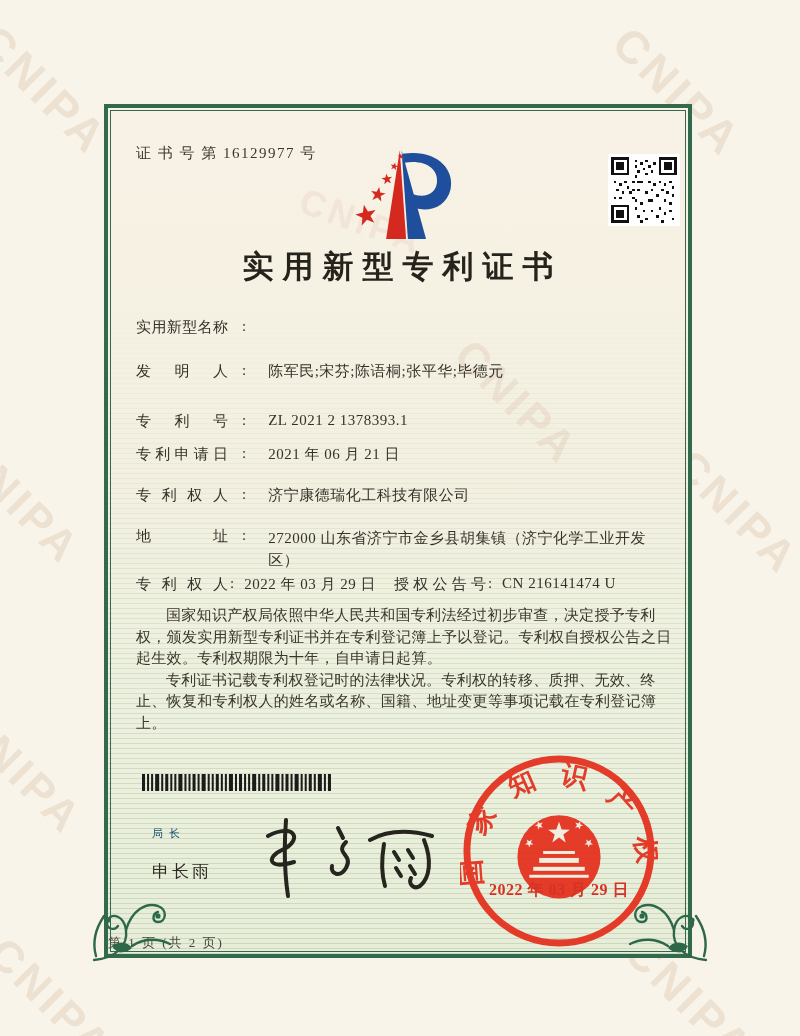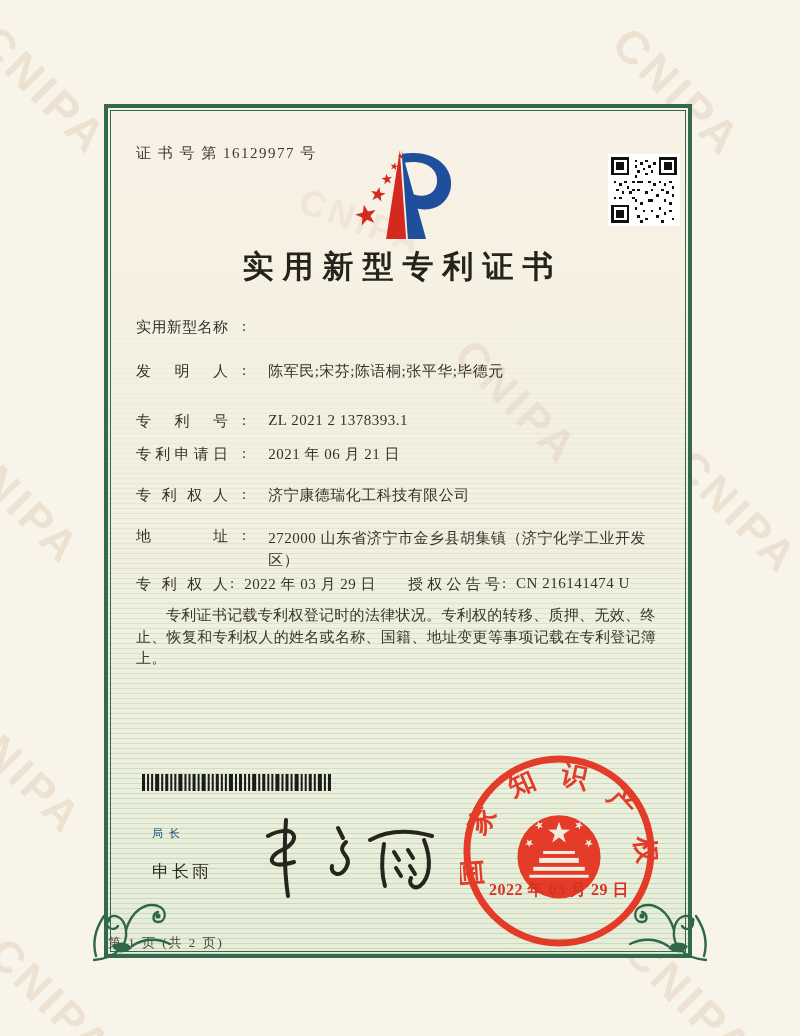--- a/index.html
+++ b/index.html
@@ -43,21 +43,21 @@
     font-size:31px;font-weight:bold;letter-spacing:9px;text-indent:9px;color:#26231d;
   }
   
   .field-row{position:absolute;left:28px;right:22px;display:flex;align-items:flex-start;font-size:15px;gap:12px;}
   .flabel{display:inline-block;width:92px;flex:none;text-align:justify;text-align-last:justify;white-space:nowrap;}
   .fcolon{flex:none;margin:0 10px 0 2px;}
   .fvalue{letter-spacing:.5px;}
   .r1{top:210px}.r2{top:254px}.r3{top:304px}.r4{top:337px}.r5{top:378px}.r6{top:419px}.r7{top:467px}
   .addr{max-width:382px;line-height:22px;}
   .pair{display:flex;align-items:flex-start;}
-  .pair2{margin-left:20px;}
+  .pair2{margin-left:6px;}
   
   .paras{position:absolute;left:28px;top:497px;width:536px;}
   .paras p{margin:0;font-size:15px;line-height:21.5px;text-indent:2em;letter-spacing:.3px;color:#3b362c;}
   
   .barcode{position:absolute;left:34px;top:666px;width:192px;height:17px;}
   .barcode svg{display:block;width:100%;height:100%;}
   
   .sig-title{position:absolute;left:44px;top:718px;font-size:11px;letter-spacing:6px;color:#0c4a6e;}
   .sig-name{position:absolute;left:44px;top:752px;font-size:17px;letter-spacing:3px;color:#2e2b24;}
   .sig-script{position:absolute;left:134px;top:698px;width:212px;height:98px;}
@@ -225,20 +225,21 @@
             <span class="fvalue">2022 年 03 月 29 日</span>
         </span>
         <span class="pair pair2">
           <span class="flabel">授权公告号</span>
             <span class="fcolon">:</span>
             <span class="fvalue">CN 216141474 U</span>
         </span>
       </div>
 
       <div class="paras">
+        <p>国家知识产权局依照中华人民共和国专利法经过初步审查，决定授予专利权，颁发实用新型专利证书并在专利登记簿上予以登记。专利权自授权公告之日起生效。专利权期限为十年，自申请日起算。</p>
         <p>专利证书记载专利权登记时的法律状况。专利权的转移、质押、无效、终止、恢复和专利权人的姓名或名称、国籍、地址变更等事项记载在专利登记簿上。</p>
       </div>
 
       <div class="barcode">
         <svg viewBox="0 0 190 17" preserveAspectRatio="none">
           <g fill="#1b1b1b">
             <rect x="0" width="3" height="17"></rect>
               <rect x="5" width="2" height="17"></rect>
               <rect x="9" width="2" height="17"></rect>
               <rect x="13" width="4" height="17"></rect>

